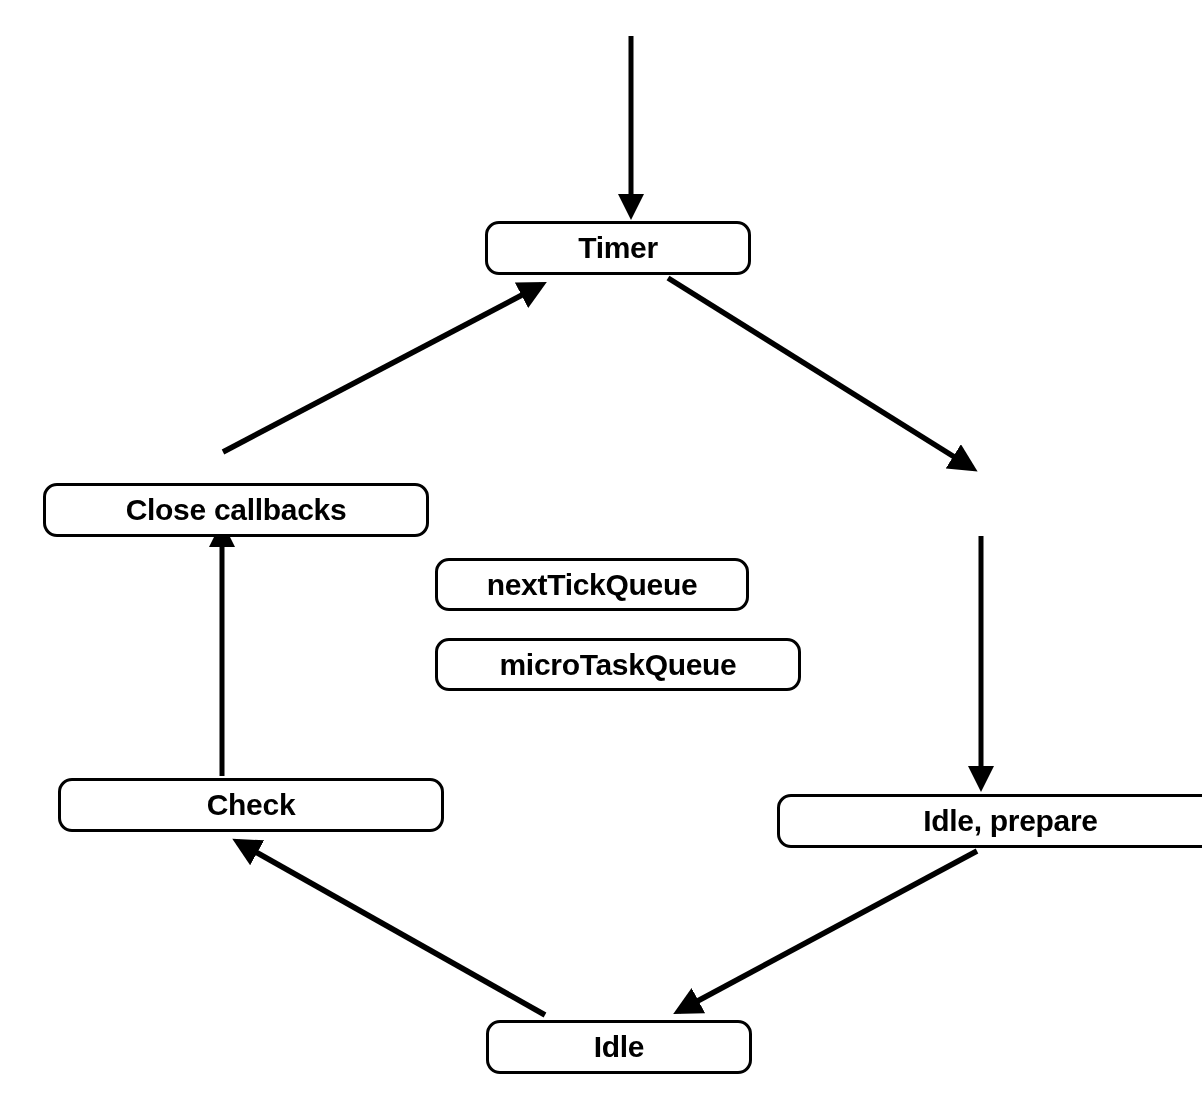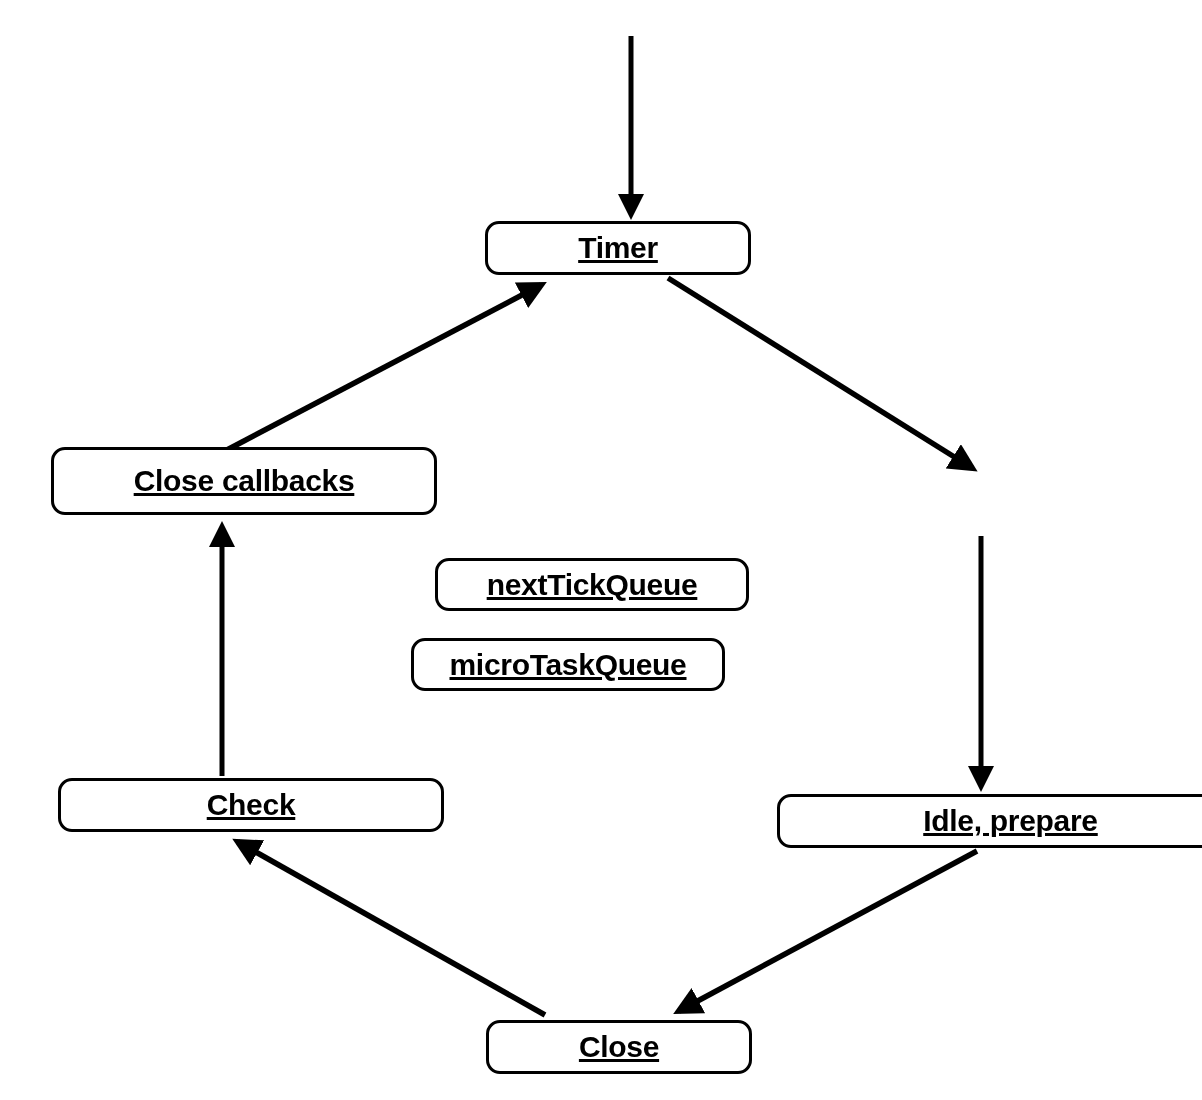--- a/index.html
+++ b/index.html
@@ -26,38 +26,37 @@
   .node {
     position: absolute;
     box-sizing: border-box;
     background: #ffffff;
     border: 3px solid #000000;
     border-radius: 14px;
     display: flex;
     align-items: center;
     justify-content: center;
     z-index: 2;
-    text-decoration: underline;
   }
   .node-label {
     font-family: "Liberation Sans", sans-serif;
     font-weight: bold;
     font-size: 30px;
     color: #000000;
     line-height: 1;
     letter-spacing: -0.3px;
     white-space: nowrap;
   }
 
   
   #node-timer          { left: 485px;  top: 221px;  width: 266px; height: 54px; }
-  #node-close          { left: 43px;   top: 447px;  width: 386px; height: 68px; margin-left: 8px; }
+  #node-close          { left: 43px;   top: 483px;  width: 386px; height: 54px; }
   #node-pending        { left: 777px;  top: 479px;  width: 416px; height: 54px; }
   #node-nexttick       { left: 435px;  top: 558px;  width: 314px; height: 53px; }
-  #node-microtask      { left: 411px;  top: 638px;  width: 314px; height: 53px; text-align: right; }
+  #node-microtask      { left: 435px;  top: 638px;  width: 366px; height: 53px; text-align: right; }
   #node-check          { left: 43px;   top: 778px;  width: 386px; height: 54px; margin-left: 15px; }
   #node-idle           { left: 777px;  top: 794px;  width: 467px; height: 54px; }
   #node-poll           { left: 486px;  top: 1020px; width: 266px; height: 54px; }
 </style>
 </head>
 <body>
 
 <div id="canvas">
 
   <svg id="edges" viewBox="0 0 1202 1100" width="1202" height="1100" xmlns="http://www.w3.org/2000/svg">
@@ -101,16 +100,16 @@
 
   <div class="node" id="node-check">
     <span class="node-label">Check</span>
   </div>
 
   <div class="node" id="node-idle">
     <span class="node-label">Idle, prepare</span>
   </div>
 
   <div class="node" id="node-poll">
-    <span class="node-label">Close</span>
+    <span class="node-label">Idle</span>
   </div>
 
 </div>
 
 </body></html>

